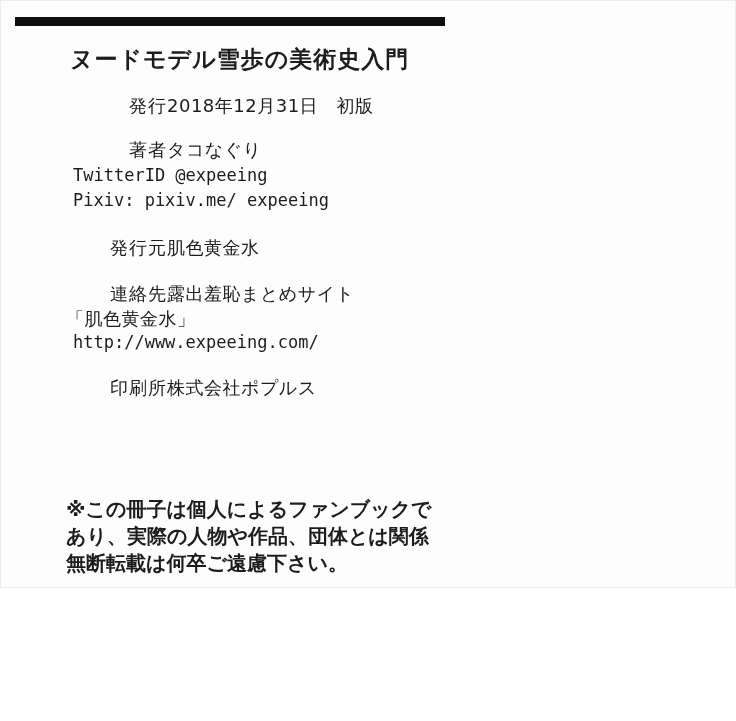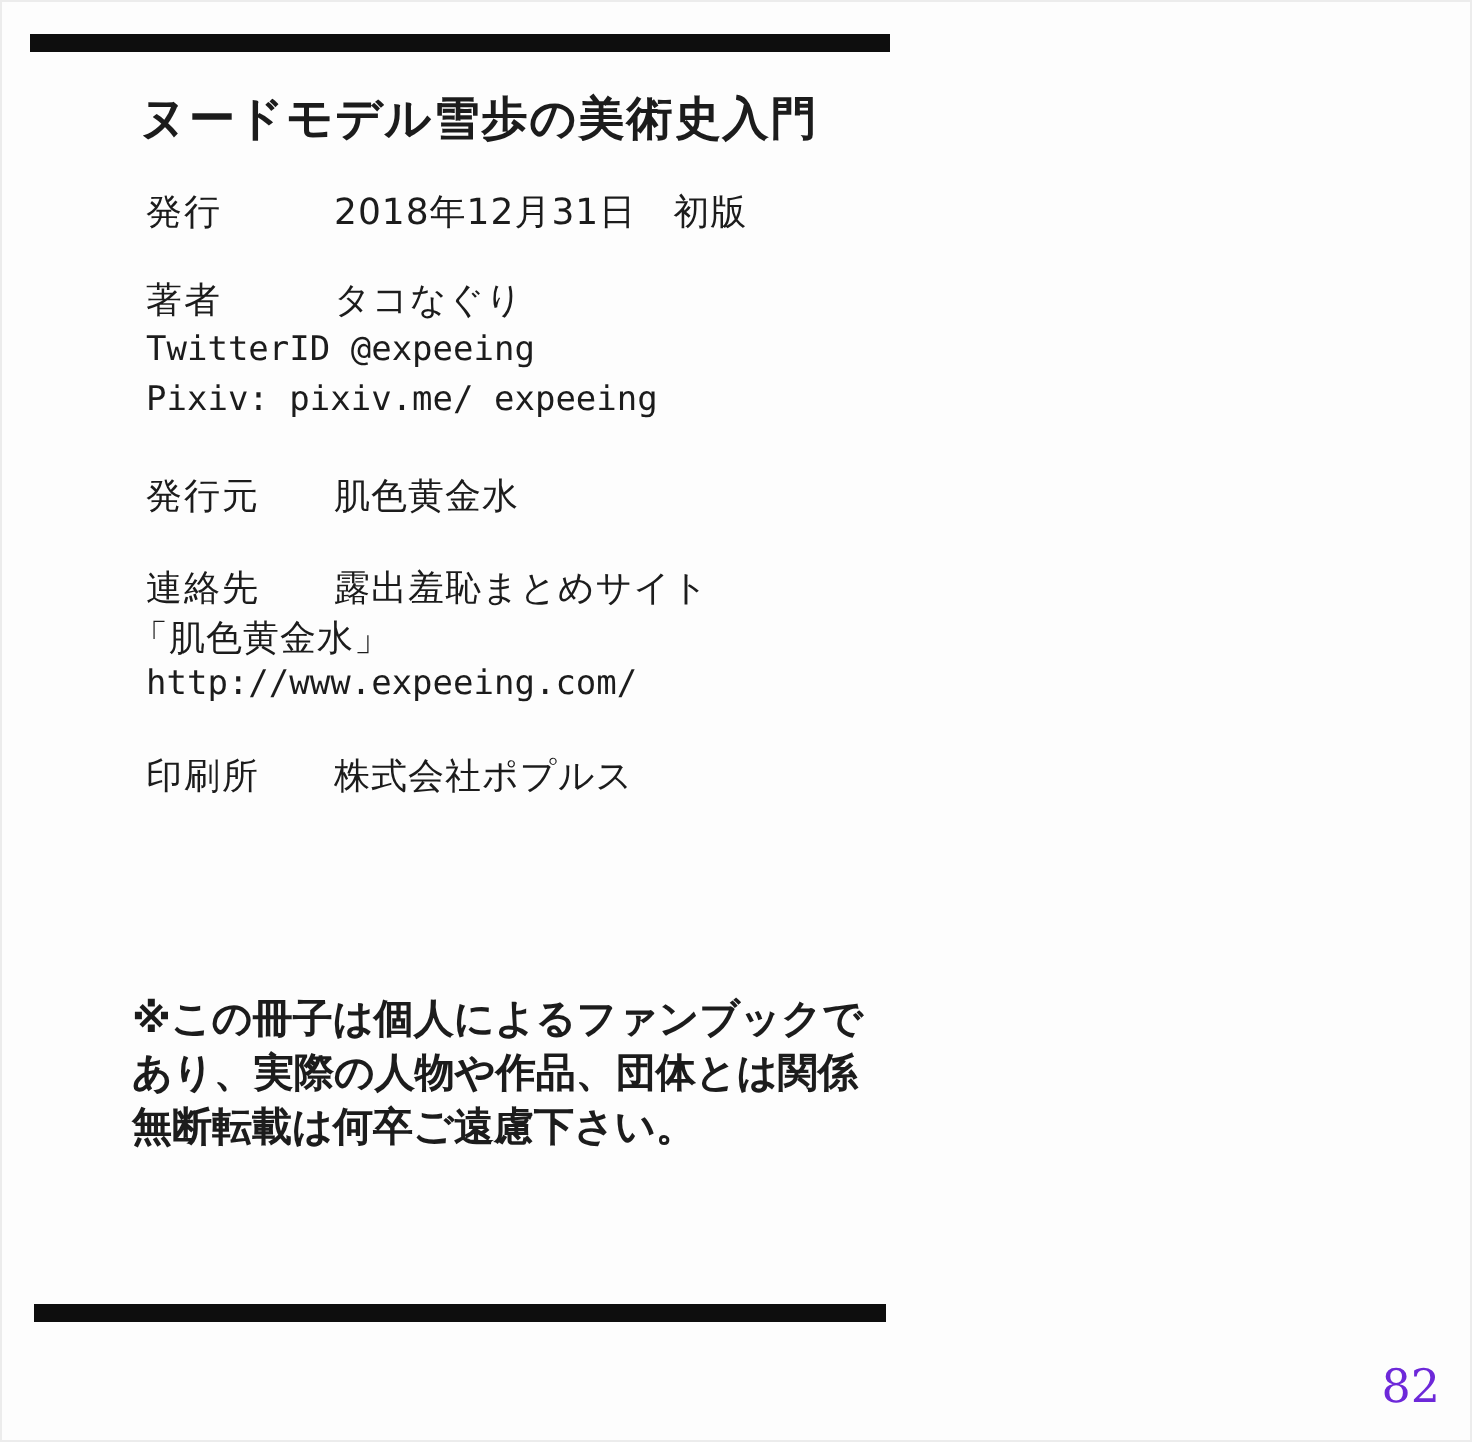--- a/index.html
+++ b/index.html
@@ -3,21 +3,21 @@
 <meta charset="utf-8">
 <style>
   html, body {
     margin: 0;
     padding: 0;
     background: #ffffff;
   }
   .page {
     position: relative;
     width: 736px;
-    height: 721px;
+    height: 588px;
     background: #fdfdfd;
     box-shadow: inset 0 0 0 1px #ececec;
     overflow: hidden;
     font-family: "DejaVu Sans", sans-serif;
     color: #1c1c1c;
   }
   .rule {
     position: absolute;
     background: #0e0e0e;
   }
@@ -37,20 +37,21 @@
     position: absolute;
     left: 73px;
     font-size: 18px;
     letter-spacing: 0.5px;
     white-space: nowrap;
   }
   .row .lbl {
     display: inline-block;
     width: 94px;
     letter-spacing: 1px;
+    text-align: right;
   }
   .row-hakko    { top: 94px;  }
   .row-chosha   { top: 138px; }
   .row-hakkomoto{ top: 236px; }
   .row-renraku  { top: 282px; }
   .row-insatsu  { top: 376px; }
 
   .mono-line {
     position: absolute;
     left: 73px;

